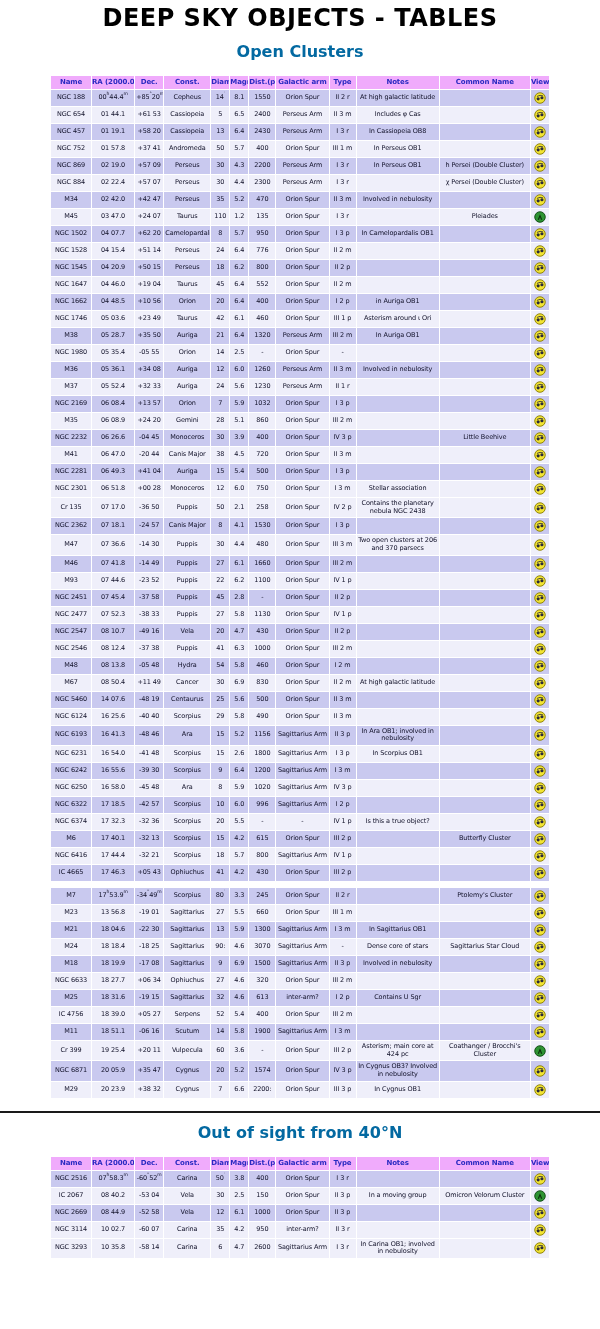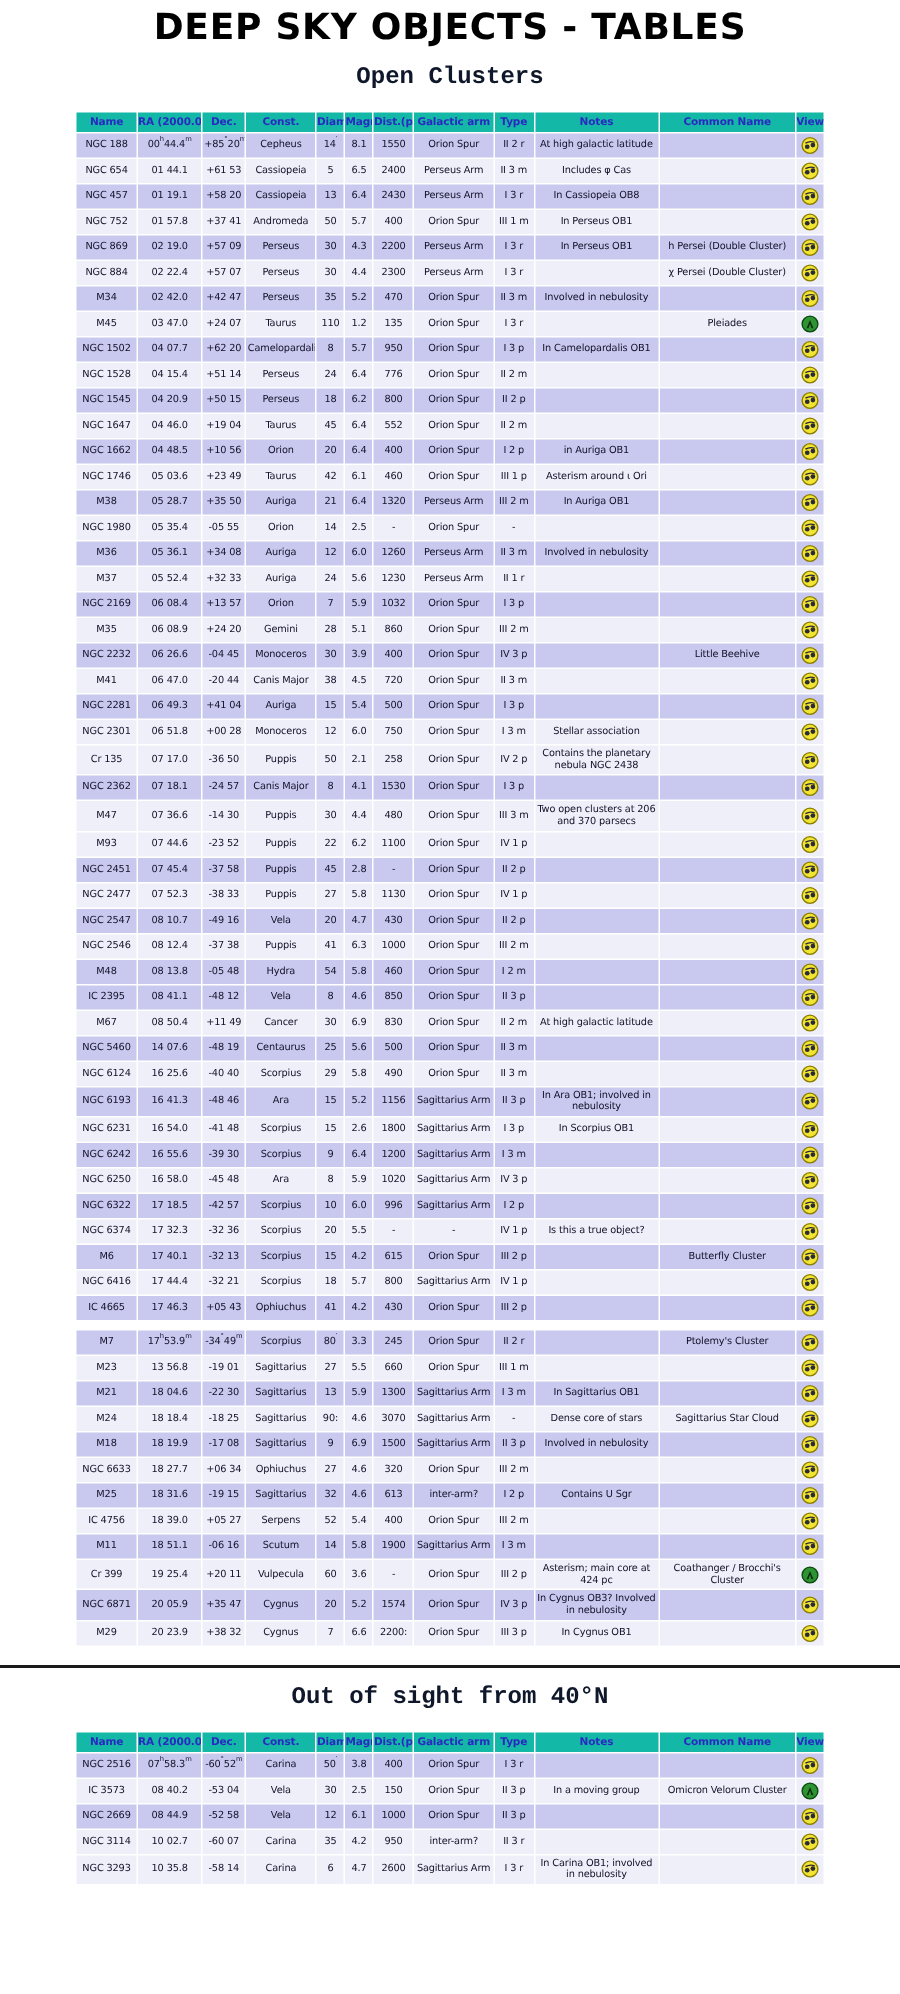--- a/index.html
+++ b/index.html
@@ -1,22 +1,22 @@
 <!DOCTYPE html>
 <html><head>
 <meta charset="utf-8">
 <style>
   html,body{margin:0;padding:0;background:#ffffff;}
   body{width:600px;font-family:"DejaVu Sans",sans-serif;color:#10102a;}
   .page{width:600px;}
   h1.page-title{font-size:24px;font-weight:bold;text-align:center;margin:4px 0 10px 0;letter-spacing:0.5px;color:#000;}
-  h2.section-title{font-size:16px;font-weight:bold;text-align:center;margin:6px 0 14px 0;color:#0f172a;font-family:Liberation Mono, monospace;}
+  h2.section-title{font-size:16px;font-weight:bold;text-align:center;margin:6px 0 14px 0;color:#0369a1;}
   .divider{border-top:2px solid #1a1a1a;margin:12px 0 10px 0;width:600px;}
   table.dso{table-layout:fixed;border-collapse:separate;border-spacing:1px;margin:0 auto;width:500px;font-size:6.5px;letter-spacing:-0.1px;}
-  table.dso th{color:#2a2ac2;font-weight:bold;font-size:7px;background:#14b8a6;padding:2px 0 3px 0;white-space:nowrap;overflow:hidden;}
+  table.dso th{color:#2a2ac2;font-weight:bold;font-size:7px;background:#f0abfc;padding:2px 0 3px 0;white-space:nowrap;overflow:hidden;}
   table.dso td{text-align:center;padding:2px 1px;line-height:1.18;color:#101028;overflow:hidden;}
   tr.dark td{background:#c9c9ef;}
   tr.light td{background:#efeffa;}
   tr.gap-row td{background:#fff;height:5px;padding:0;}
   td.notes-cell,td.common-cell,td.const-cell{white-space:normal;}
   td.nowrap{white-space:nowrap;}
   sup{font-size:4.5px;position:relative;top:-1px;line-height:0;}
   .view-icon{display:inline-block;width:12px;height:12px;vertical-align:middle;}
   col.c-name{width:40px}col.c-ra{width:42px}col.c-dec{width:28px}col.c-const{width:46px}
   col.c-diam{width:18px}col.c-magn{width:18px}col.c-dist{width:26px}col.c-arm{width:52px}
@@ -565,20 +565,39 @@
           <td class="nowrap">III 3 m</td>
           <td class="notes-cell">Two open clusters at 206 and 370 parsecs</td>
           <td class="common-cell"></td>
           <td><svg viewBox="0 0 13 13" class="view-icon">
               <circle cx="6.5" cy="6.5" r="5.7" fill="#f2e433" stroke="#8a7d00" stroke-width="1"></circle>
               <circle cx="4.5" cy="7.4" r="1.7" fill="#2a2a3a"></circle>
               <circle cx="8.6" cy="6.2" r="1.7" fill="#2a2a3a"></circle>
               <path d="M3.2 4.8 Q6.5 2.8 9.9 4.2" stroke="#2a2a3a" stroke-width="0.9" fill="none"></path>
             </svg></td>
         </tr>
+        <tr class="dark">
+          <td class="nowrap">M46</td>
+          <td class="nowrap">07 41.8</td>
+          <td class="nowrap">-14 49</td>
+          <td class="const-cell">Puppis</td>
+          <td class="nowrap">27</td>
+          <td class="nowrap">6.1</td>
+          <td class="nowrap">1660</td>
+          <td class="nowrap">Orion Spur</td>
+          <td class="nowrap">III 2 m</td>
+          <td class="notes-cell"></td>
+          <td class="common-cell"></td>
+          <td><svg viewBox="0 0 13 13" class="view-icon">
+              <circle cx="6.5" cy="6.5" r="5.7" fill="#f2e433" stroke="#8a7d00" stroke-width="1"></circle>
+              <circle cx="4.5" cy="7.4" r="1.7" fill="#2a2a3a"></circle>
+              <circle cx="8.6" cy="6.2" r="1.7" fill="#2a2a3a"></circle>
+              <path d="M3.2 4.8 Q6.5 2.8 9.9 4.2" stroke="#2a2a3a" stroke-width="0.9" fill="none"></path>
+            </svg></td>
+        </tr>
         <tr class="light">
           <td class="nowrap">M93</td>
           <td class="nowrap">07 44.6</td>
           <td class="nowrap">-23 52</td>
           <td class="const-cell">Puppis</td>
           <td class="nowrap">22</td>
           <td class="nowrap">6.2</td>
           <td class="nowrap">1100</td>
           <td class="nowrap">Orion Spur</td>
           <td class="nowrap">IV 1 p</td>
@@ -670,39 +689,20 @@
         <tr class="dark">
           <td class="nowrap">M48</td>
           <td class="nowrap">08 13.8</td>
           <td class="nowrap">-05 48</td>
           <td class="const-cell">Hydra</td>
           <td class="nowrap">54</td>
           <td class="nowrap">5.8</td>
           <td class="nowrap">460</td>
           <td class="nowrap">Orion Spur</td>
           <td class="nowrap">I 2 m</td>
-          <td class="notes-cell"></td>
-          <td class="common-cell"></td>
-          <td><svg viewBox="0 0 13 13" class="view-icon">
-              <circle cx="6.5" cy="6.5" r="5.7" fill="#f2e433" stroke="#8a7d00" stroke-width="1"></circle>
-              <circle cx="4.5" cy="7.4" r="1.7" fill="#2a2a3a"></circle>
-              <circle cx="8.6" cy="6.2" r="1.7" fill="#2a2a3a"></circle>
-              <path d="M3.2 4.8 Q6.5 2.8 9.9 4.2" stroke="#2a2a3a" stroke-width="0.9" fill="none"></path>
-            </svg></td>
-        </tr>
-        <tr class="dark">
-          <td class="nowrap">IC 2395</td>
-          <td class="nowrap">08 41.1</td>
-          <td class="nowrap">-48 12</td>
-          <td class="const-cell">Vela</td>
-          <td class="nowrap">8</td>
-          <td class="nowrap">4.6</td>
-          <td class="nowrap">850</td>
-          <td class="nowrap">Orion Spur</td>
-          <td class="nowrap">II 3 p</td>
           <td class="notes-cell"></td>
           <td class="common-cell"></td>
           <td><svg viewBox="0 0 13 13" class="view-icon">
               <circle cx="6.5" cy="6.5" r="5.7" fill="#f2e433" stroke="#8a7d00" stroke-width="1"></circle>
               <circle cx="4.5" cy="7.4" r="1.7" fill="#2a2a3a"></circle>
               <circle cx="8.6" cy="6.2" r="1.7" fill="#2a2a3a"></circle>
               <path d="M3.2 4.8 Q6.5 2.8 9.9 4.2" stroke="#2a2a3a" stroke-width="0.9" fill="none"></path>
             </svg></td>
         </tr>
         <tr class="light">
@@ -1213,21 +1213,21 @@
           <td class="notes-cell"></td>
           <td class="common-cell"></td>
           <td><svg viewBox="0 0 13 13" class="view-icon">
               <circle cx="6.5" cy="6.5" r="5.7" fill="#f2e433" stroke="#8a7d00" stroke-width="1"></circle>
               <circle cx="4.5" cy="7.4" r="1.7" fill="#2a2a3a"></circle>
               <circle cx="8.6" cy="6.2" r="1.7" fill="#2a2a3a"></circle>
               <path d="M3.2 4.8 Q6.5 2.8 9.9 4.2" stroke="#2a2a3a" stroke-width="0.9" fill="none"></path>
             </svg></td>
         </tr>
         <tr class="light">
-          <td class="nowrap">IC 3573</td>
+          <td class="nowrap">IC 2067</td>
           <td class="nowrap">08 40.2</td>
           <td class="nowrap">-53 04</td>
           <td class="const-cell">Vela</td>
           <td class="nowrap">30</td>
           <td class="nowrap">2.5</td>
           <td class="nowrap">150</td>
           <td class="nowrap">Orion Spur</td>
           <td class="nowrap">II 3 p</td>
           <td class="notes-cell">In a moving group</td>
           <td class="common-cell">Omicron Velorum Cluster</td>

